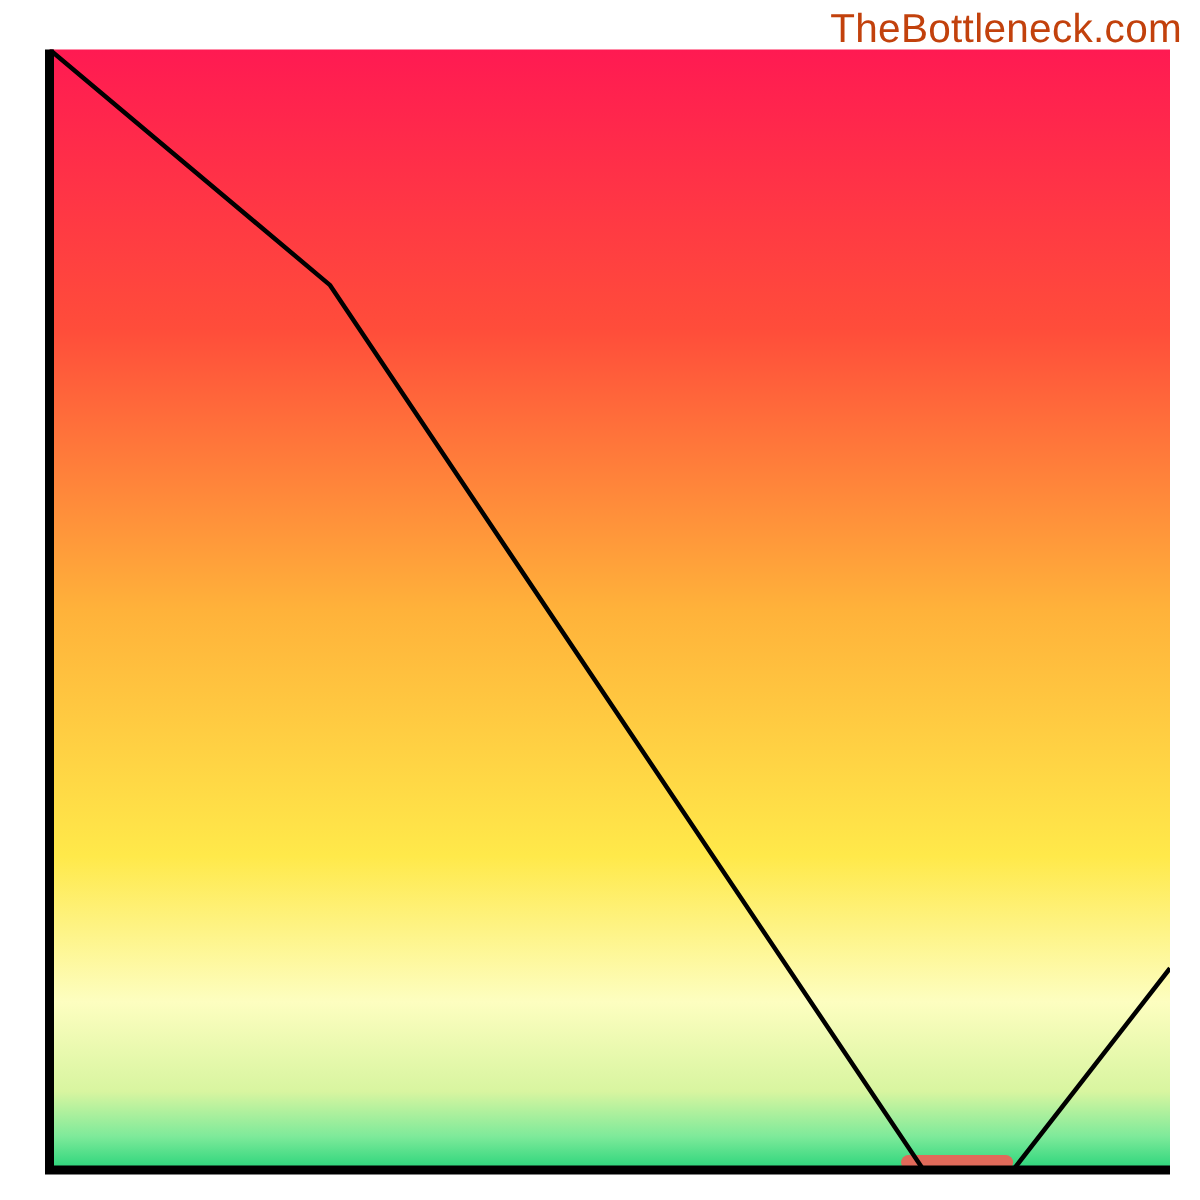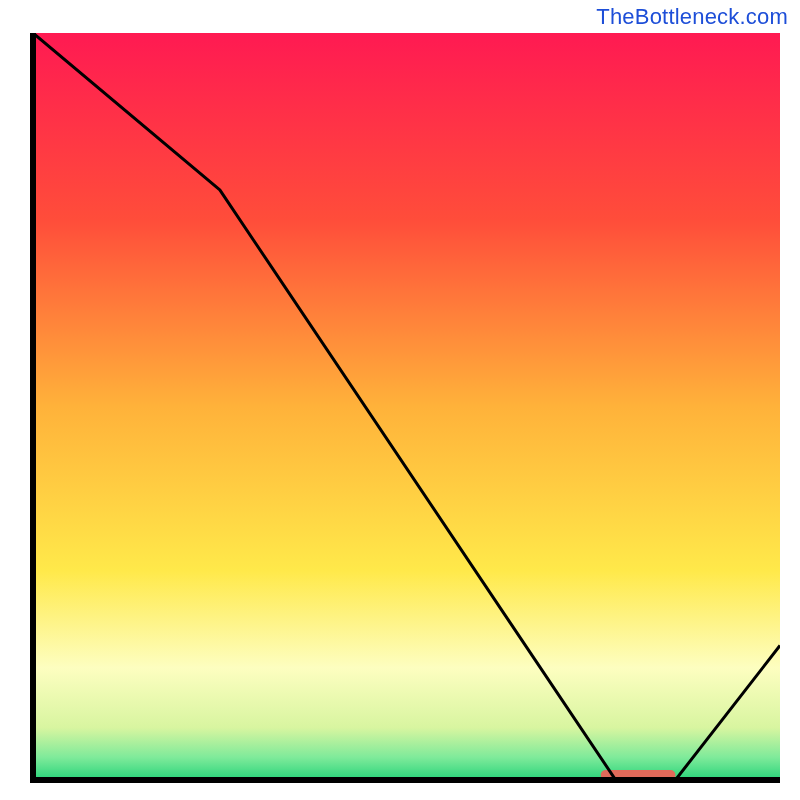--- a/index.html
+++ b/index.html
@@ -13,22 +13,22 @@
   }
   .stage {
     position: relative;
     width: 800px;
     height: 800px;
   }
   .watermark {
     position: absolute;
     top: 4px;
     right: 12px;
-    font-size: 22px;
-    color: #1d4ed8;
+    font-size: 27px;
+    color: #c2410c;
     font-weight: 500;
     letter-spacing: 0.2px;
     z-index: 10;
   }
   svg.chart {
     position: absolute;
     left: 0;
     top: 0;
     width: 800px;
     height: 800px;

